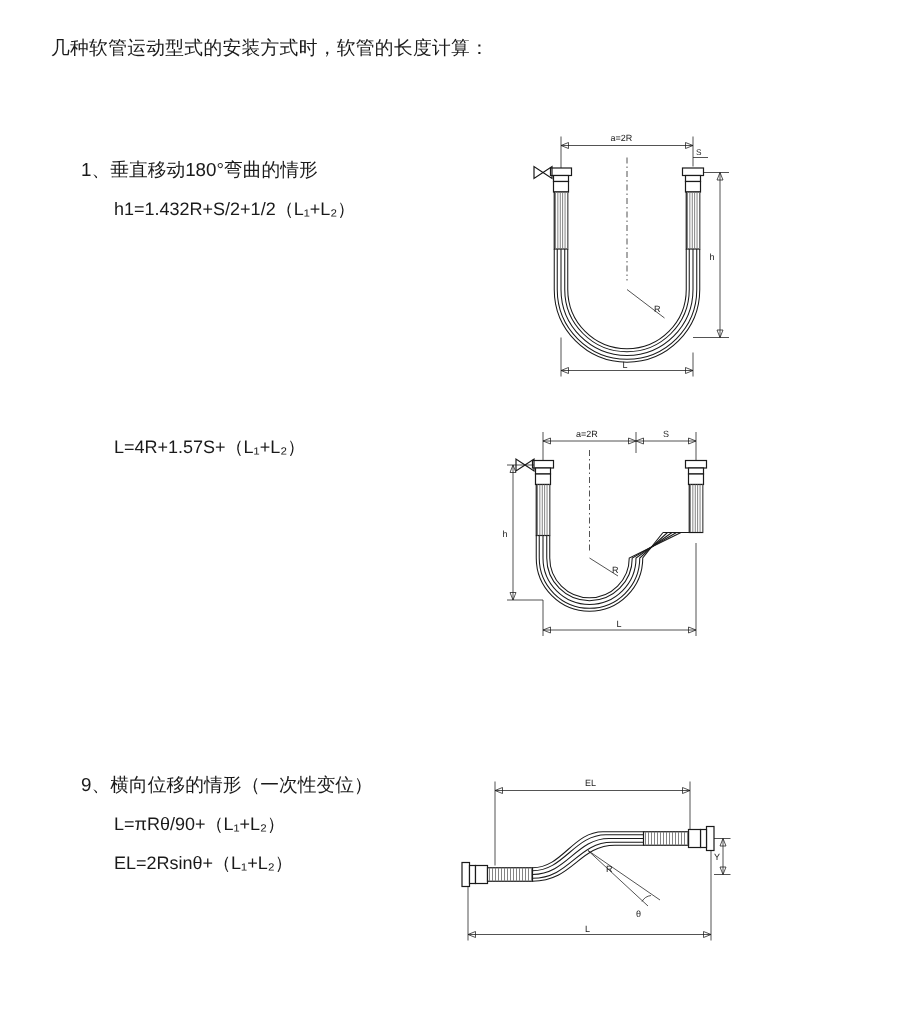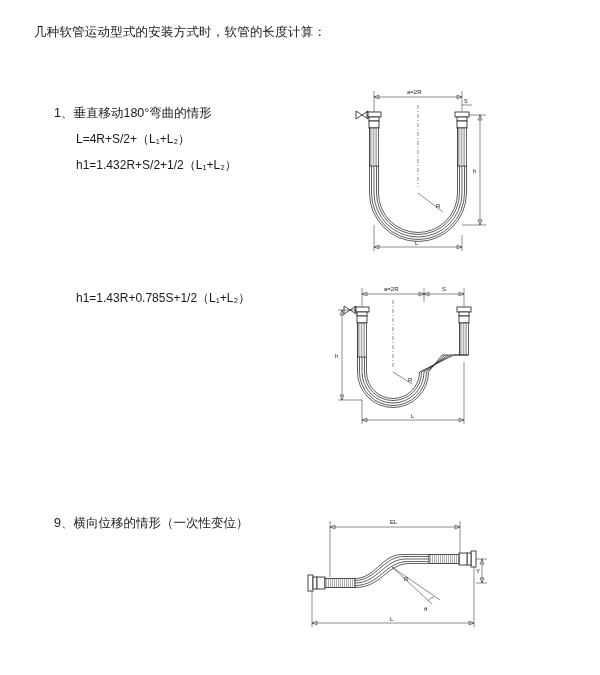--- a/index.html
+++ b/index.html
@@ -74,21 +74,20 @@
 </head>
 <body>
 
 <div class="page">
 
   <div class="intro">几种软管运动型式的安装方式时，软管的长度计算：</div>
 
   <div class="section" id="section-1">
     <div class="text-col">
       <div class="sec-title">1、垂直移动180°弯曲的情形</div>
-      <div class="formula">L=4R+S/2+（L₁+L₂）</div>
       <div class="formula">h1=1.432R+S/2+1/2（L₁+L₂）</div>
     </div>
 
     <div class="fig" id="fig-1">
       <svg width="180" height="200" viewBox="0 0 180 200">
 
         <line class="dim" x1="62" y1="22" x2="150" y2="22"></line>
         <path class="dim" d="M62 22 l5 -2 v4 z" fill="#1a1a1a"></path>
         <path class="dim" d="M150 22 l-5 -2 v4 z" fill="#1a1a1a"></path>
         <line class="dim" x1="62" y1="16" x2="62" y2="42"></line>
@@ -153,21 +152,21 @@
         <text class="lbl" x="103" y="170">L</text>
 
         <line class="dim" x1="62" y1="150" x2="62" y2="176"></line>
         <line class="dim" x1="150" y1="160" x2="150" y2="176"></line>
       </svg>
     </div>
   </div>
 
   <div class="section" id="section-2">
     <div class="text-col">
-      <div class="formula">h1=1.43R+0.785S+1/2（L₁+L₂）</div>
+      <div class="formula">L=4R+1.57S+（L₁+L₂）</div>
     </div>
 
     <div class="fig" id="fig-2">
       <svg width="180" height="180" viewBox="0 0 180 180">
 
         <line class="dim" x1="50" y1="22" x2="112" y2="22"></line>
         <path class="dim" d="M50 22 l5 -2 v4 z" fill="#1a1a1a"></path>
         <path class="dim" d="M112 22 l-5 -2 v4 z" fill="#1a1a1a"></path>
         <text class="lbl" x="72" y="19">a=2R</text>
 
@@ -234,20 +233,22 @@
         <line class="dim" x1="50" y1="128" x2="50" y2="152"></line>
         <line class="dim" x1="152" y1="90" x2="152" y2="152"></line>
         <text class="lbl" x="99" y="146">L</text>
       </svg>
     </div>
   </div>
 
   <div class="section" id="section-3">
     <div class="text-col">
       <div class="sec-title">9、横向位移的情形（一次性变位）</div>
+      <div class="formula">L=πRθ/90+（L₁+L₂）</div>
+      <div class="formula">EL=2Rsinθ+（L₁+L₂）</div>
     </div>
 
     <div class="fig" id="fig-3">
       <svg width="200" height="140" viewBox="0 0 200 140">
 
         <line class="dim" x1="38" y1="22" x2="168" y2="22"></line>
         <path class="dim" d="M38 22 l5 -2 v4 z" fill="#1a1a1a"></path>
         <path class="dim" d="M168 22 l-5 -2 v4 z" fill="#1a1a1a"></path>
         <text class="lbl" x="98" y="19">EL</text>
         <line class="dim" x1="38" y1="16" x2="38" y2="72"></line>

